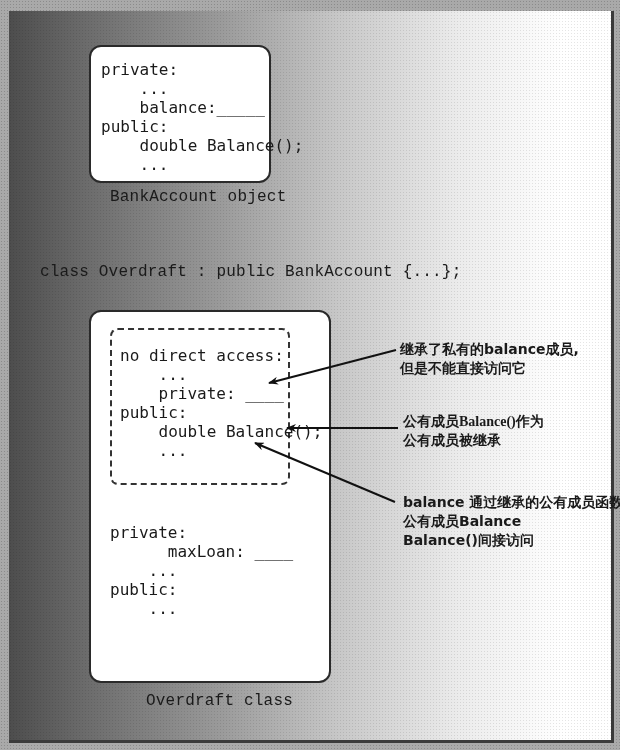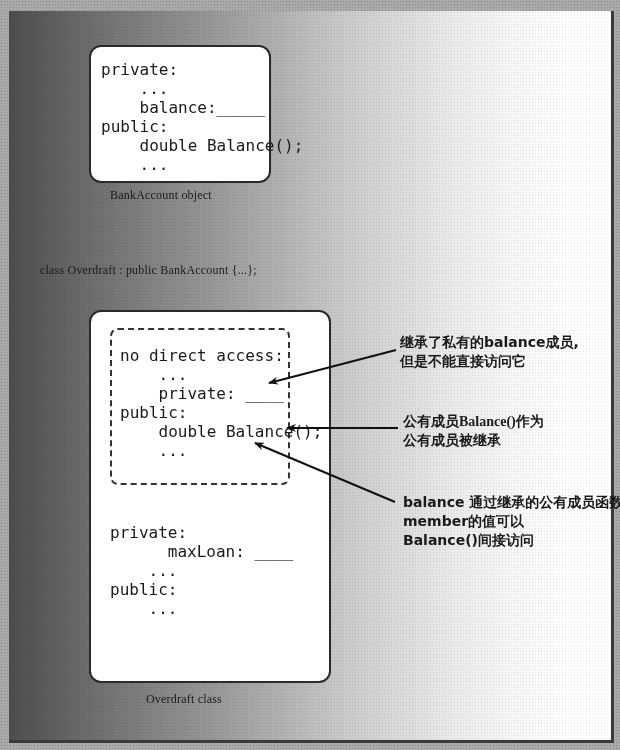--- a/index.html
+++ b/index.html
@@ -26,22 +26,22 @@
       position: absolute; background: #ffffff;
       border: 2px solid #2a2a2a; border-radius: 12px;
       box-sizing: border-box;
     }
     .code {
       position: absolute; margin: 0; white-space: pre;
       font-family: "DejaVu Sans Mono", monospace; font-size: 16px;
       color: #1a1a1a; line-height: 19px;
     }
     .caption {
-      position: absolute; font-family: Liberation Serif, serif;
-      font-size: 12px; color: #1a1a1a; letter-spacing: 0.2px; text-align: center;
+      position: absolute; font-family: Liberation Mono, monospace;
+      font-size: 16px; color: #1a1a1a; letter-spacing: 0.2px; text-align: center;
     }
     .dashed {
       position: absolute; border: 2px dashed #333; border-radius: 8px; box-sizing: border-box;
     }
     .note {
       position: absolute; font-family: "DejaVu Sans", sans-serif; font-weight: bold;
       font-size: 14px; color: #1a1a1a; line-height: 19px; white-space: pre;
     }
     svg.arrows { position: absolute; left: 0; top: 0; }
   </style>
@@ -69,28 +69,28 @@
 <span>public:</span>
 <span>    double Balance();</span>
 <span>    ...</span></pre>
 <pre class="code" style="left:110px; top:508px;margin-top:15px;"><span>private:</span>
 <span>      maxLoan: ____</span>
 <span>    ...</span>
 <span>public:</span>
 <span>    ...</span></pre>
 <div class="caption" style="left:146px; top:692px;">Overdraft class</div>
 
-<div class="note" style="left:400px; top:333px;"><span>继承了私有的balance成员,</span>
+<div class="note" style="left:400px; top:340px;"><span>继承了私有的balance成员,</span>
 <span>但是不能直接访问它</span></div>
 
 <div class="note" style="left:403px; top:412px;font-family:Liberation Serif, serif;"><span>公有成员Balance()作为</span>
 <span>公有成员被继承</span></div>
 
 <div class="note" style="left:403px; top:493px;"><span>balance 通过继承的公有成员函数</span>
-<span>member的值可以</span>
+<span>公有成员Balance</span>
 <span>Balance()间接访问</span></div>
 
 <svg class="arrows" width="620" height="750" viewBox="0 0 620 750">
   <defs>
     <marker id="ah" markerWidth="10" markerHeight="8" refX="9" refY="4" orient="auto" markerUnits="userSpaceOnUse">
       <path d="M0,0 L10,4 L0,8 L3,4 Z" fill="#111"></path>
     </marker>
   </defs>
   <line x1="396" y1="350" x2="269" y2="383" stroke="#111" stroke-width="2" marker-end="url(#ah)"></line>
   <line x1="398" y1="428" x2="287" y2="428" stroke="#111" stroke-width="2" marker-end="url(#ah)"></line>

